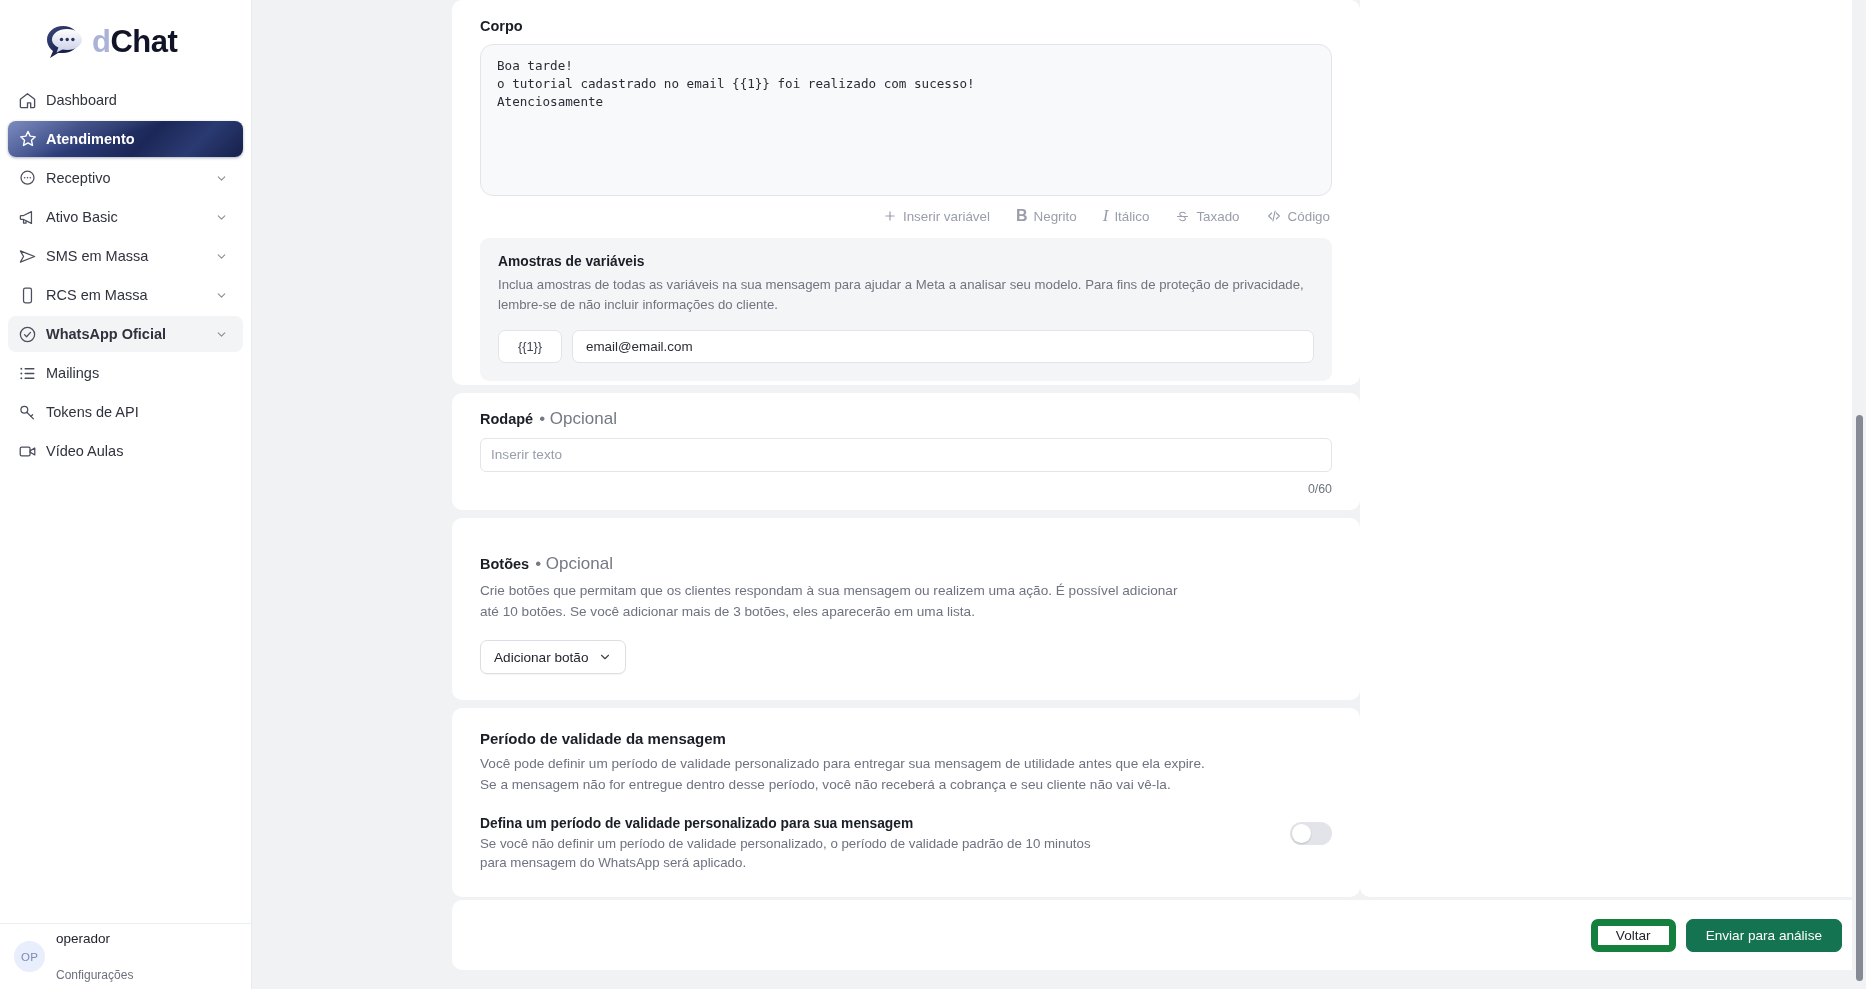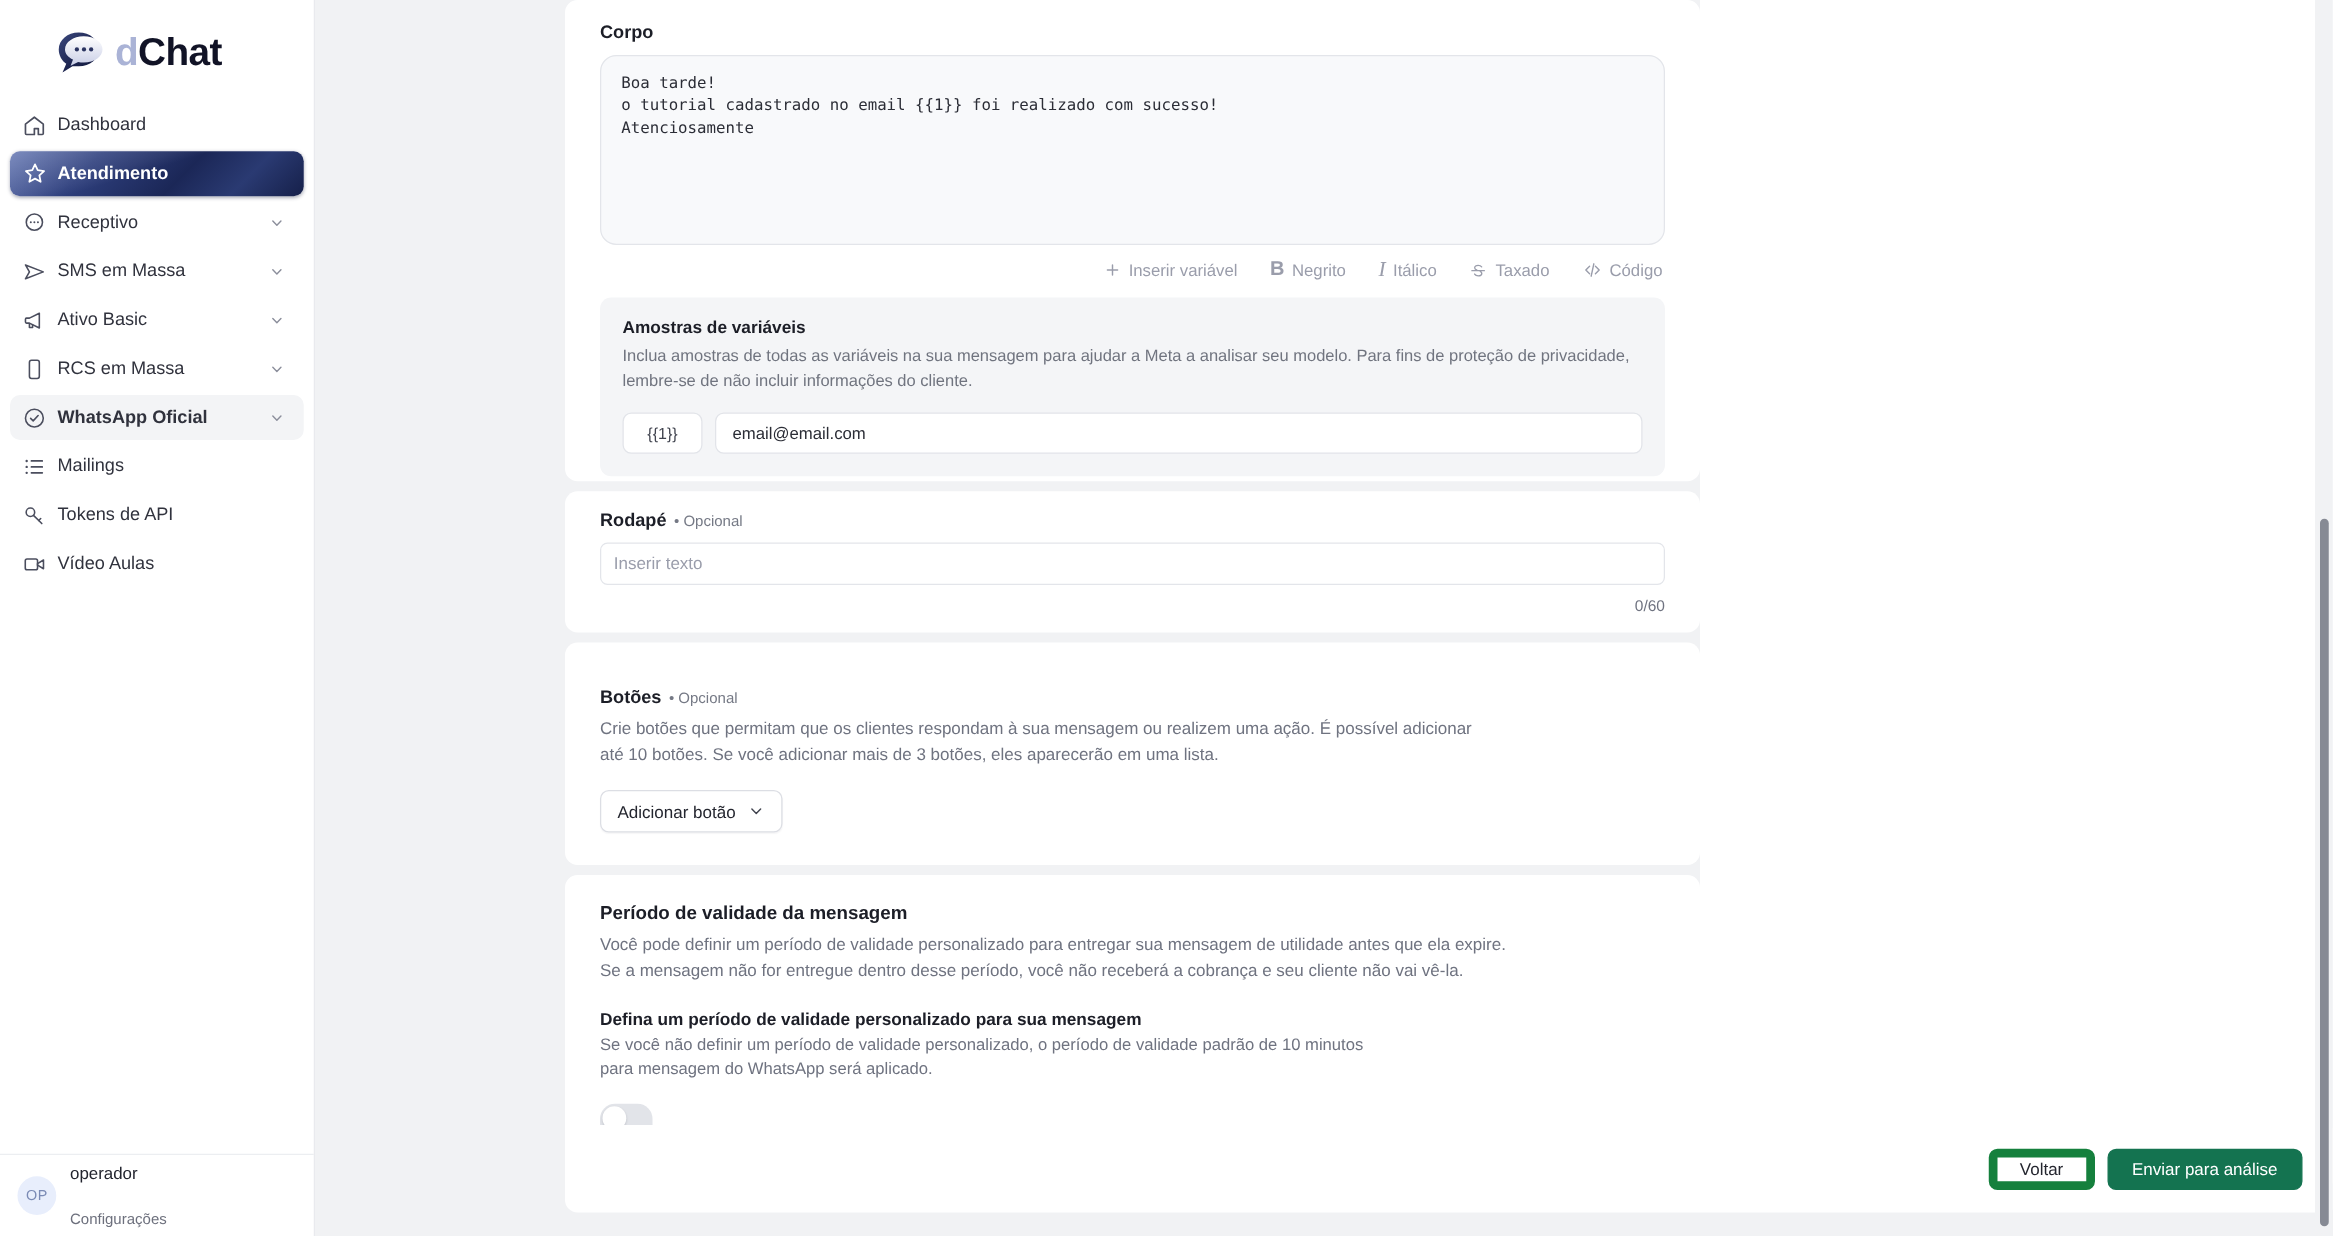--- a/index.html
+++ b/index.html
@@ -95,21 +95,21 @@
     margin-left: 0;
   }
 
   .card {
     background: #ffffff; border-radius: 10px;
     padding: 0 28px;
   }
   .card + .card { margin-top: 8px; }
 
   .lbl-strong { font-size: 14.5px; font-weight: 700; color: #1c1e27; }
-  .lbl-opt { font-size: 12px; color: #757985; font-weight: 400; }
+  .lbl-opt { font-size: 17px; color: #757985; font-weight: 400; }
   .desc { font-size: 13.6px; color: #6f7380; line-height: 1.52; }
 
   
   .corpo-card { padding-top: 0; }
   .corpo-title { padding-top: 18px; font-size: 14.5px; font-weight: 700; color: #1c1e27; }
   .body-area {
     margin-top: 10px; height: 152px;
     border: 1px solid #e3e5ea; border-radius: 13px;
     background: #f8f9fb; padding: 12px 16px;
     font-family: "DejaVu Sans Mono", monospace;
@@ -161,21 +161,21 @@
   .add-btn {
     margin-top: 18px; height: 34px; display: inline-flex; align-items: center;
     gap: 10px; padding: 0 13px; background: #ffffff;
     border: 1px solid #dcdee4; border-radius: 7px;
     font-size: 13.6px; color: #24262f; cursor: pointer;
     box-shadow: 0 1px 1px rgba(16,24,40,.04);
   }
 
   
   .periodo-card { padding-top: 22px; padding-bottom: 24px; }
-  .toggle-row { display: flex; align-items: flex-start; margin-top: 20px; gap: 12px; flex-direction: column; }
+  .toggle-row { display: flex; align-items: flex-start; margin-top: 20px; gap: 12px; }
   .toggle-texts { flex: 1; }
   .toggle-texts .t1 { font-size: 13.8px; font-weight: 700; color: #1c1e27; }
   .toggle-texts .t2 { font-size: 13.3px; color: #6f7380; line-height: 1.5; margin-top: 3px; max-width: 625px; }
   .switch {
     width: 42px; height: 23px; border-radius: 12px; background: #e2e4e9;
     position: relative; flex: 0 0 42px; margin-top: 6px; cursor: pointer;
   }
   .switch .knob {
     position: absolute; top: 2px; left: 2px; width: 19px; height: 19px;
     border-radius: 50%; background: #ffffff; box-shadow: 0 1px 2px rgba(16,24,40,.18);
@@ -275,39 +275,39 @@
         <span class="chev">
           <svg width="13" height="13" viewBox="0 0 24 24" fill="none" stroke="currentColor" stroke-width="2.1" stroke-linecap="round" stroke-linejoin="round">
               <path d="M6 9l6 6 6-6"></path>
             </svg>
         </span>
       </div>
 
       <div class="nav-item">
         <span class="ico">
           <svg width="19" height="19" viewBox="0 0 24 24" fill="none" stroke="currentColor" stroke-width="1.6" stroke-linejoin="round">
-              <path d="M3 5 l18 7 -18 7 4-7z"></path>
-            </svg>
-        </span>
-        <span class="lbl">SMS em Massa</span>
+              <path d="M4 9.5h3l10-5v15l-10-5H4a1 1 0 0 1-1-1v-3a1 1 0 0 1 1-1z"></path>
+              <path d="M7 14.5v4.5h3.2V16"></path>
+            </svg>
+        </span>
+        <span class="lbl">Ativo Basic</span>
         <span class="chev">
           <svg width="13" height="13" viewBox="0 0 24 24" fill="none" stroke="currentColor" stroke-width="2.1" stroke-linecap="round" stroke-linejoin="round">
               <path d="M6 9l6 6 6-6"></path>
             </svg>
         </span>
       </div>
 
       <div class="nav-item">
         <span class="ico">
           <svg width="19" height="19" viewBox="0 0 24 24" fill="none" stroke="currentColor" stroke-width="1.6" stroke-linejoin="round">
-              <path d="M4 9.5h3l10-5v15l-10-5H4a1 1 0 0 1-1-1v-3a1 1 0 0 1 1-1z"></path>
-              <path d="M7 14.5v4.5h3.2V16"></path>
-            </svg>
-        </span>
-        <span class="lbl">Ativo Basic</span>
+              <path d="M3 5 l18 7 -18 7 4-7z"></path>
+            </svg>
+        </span>
+        <span class="lbl">SMS em Massa</span>
         <span class="chev">
           <svg width="13" height="13" viewBox="0 0 24 24" fill="none" stroke="currentColor" stroke-width="2.1" stroke-linecap="round" stroke-linejoin="round">
               <path d="M6 9l6 6 6-6"></path>
             </svg>
         </span>
       </div>
 
       <div class="nav-item">
         <span class="ico">
           <svg width="19" height="19" viewBox="0 0 24 24" fill="none" stroke="currentColor" stroke-width="1.6">

